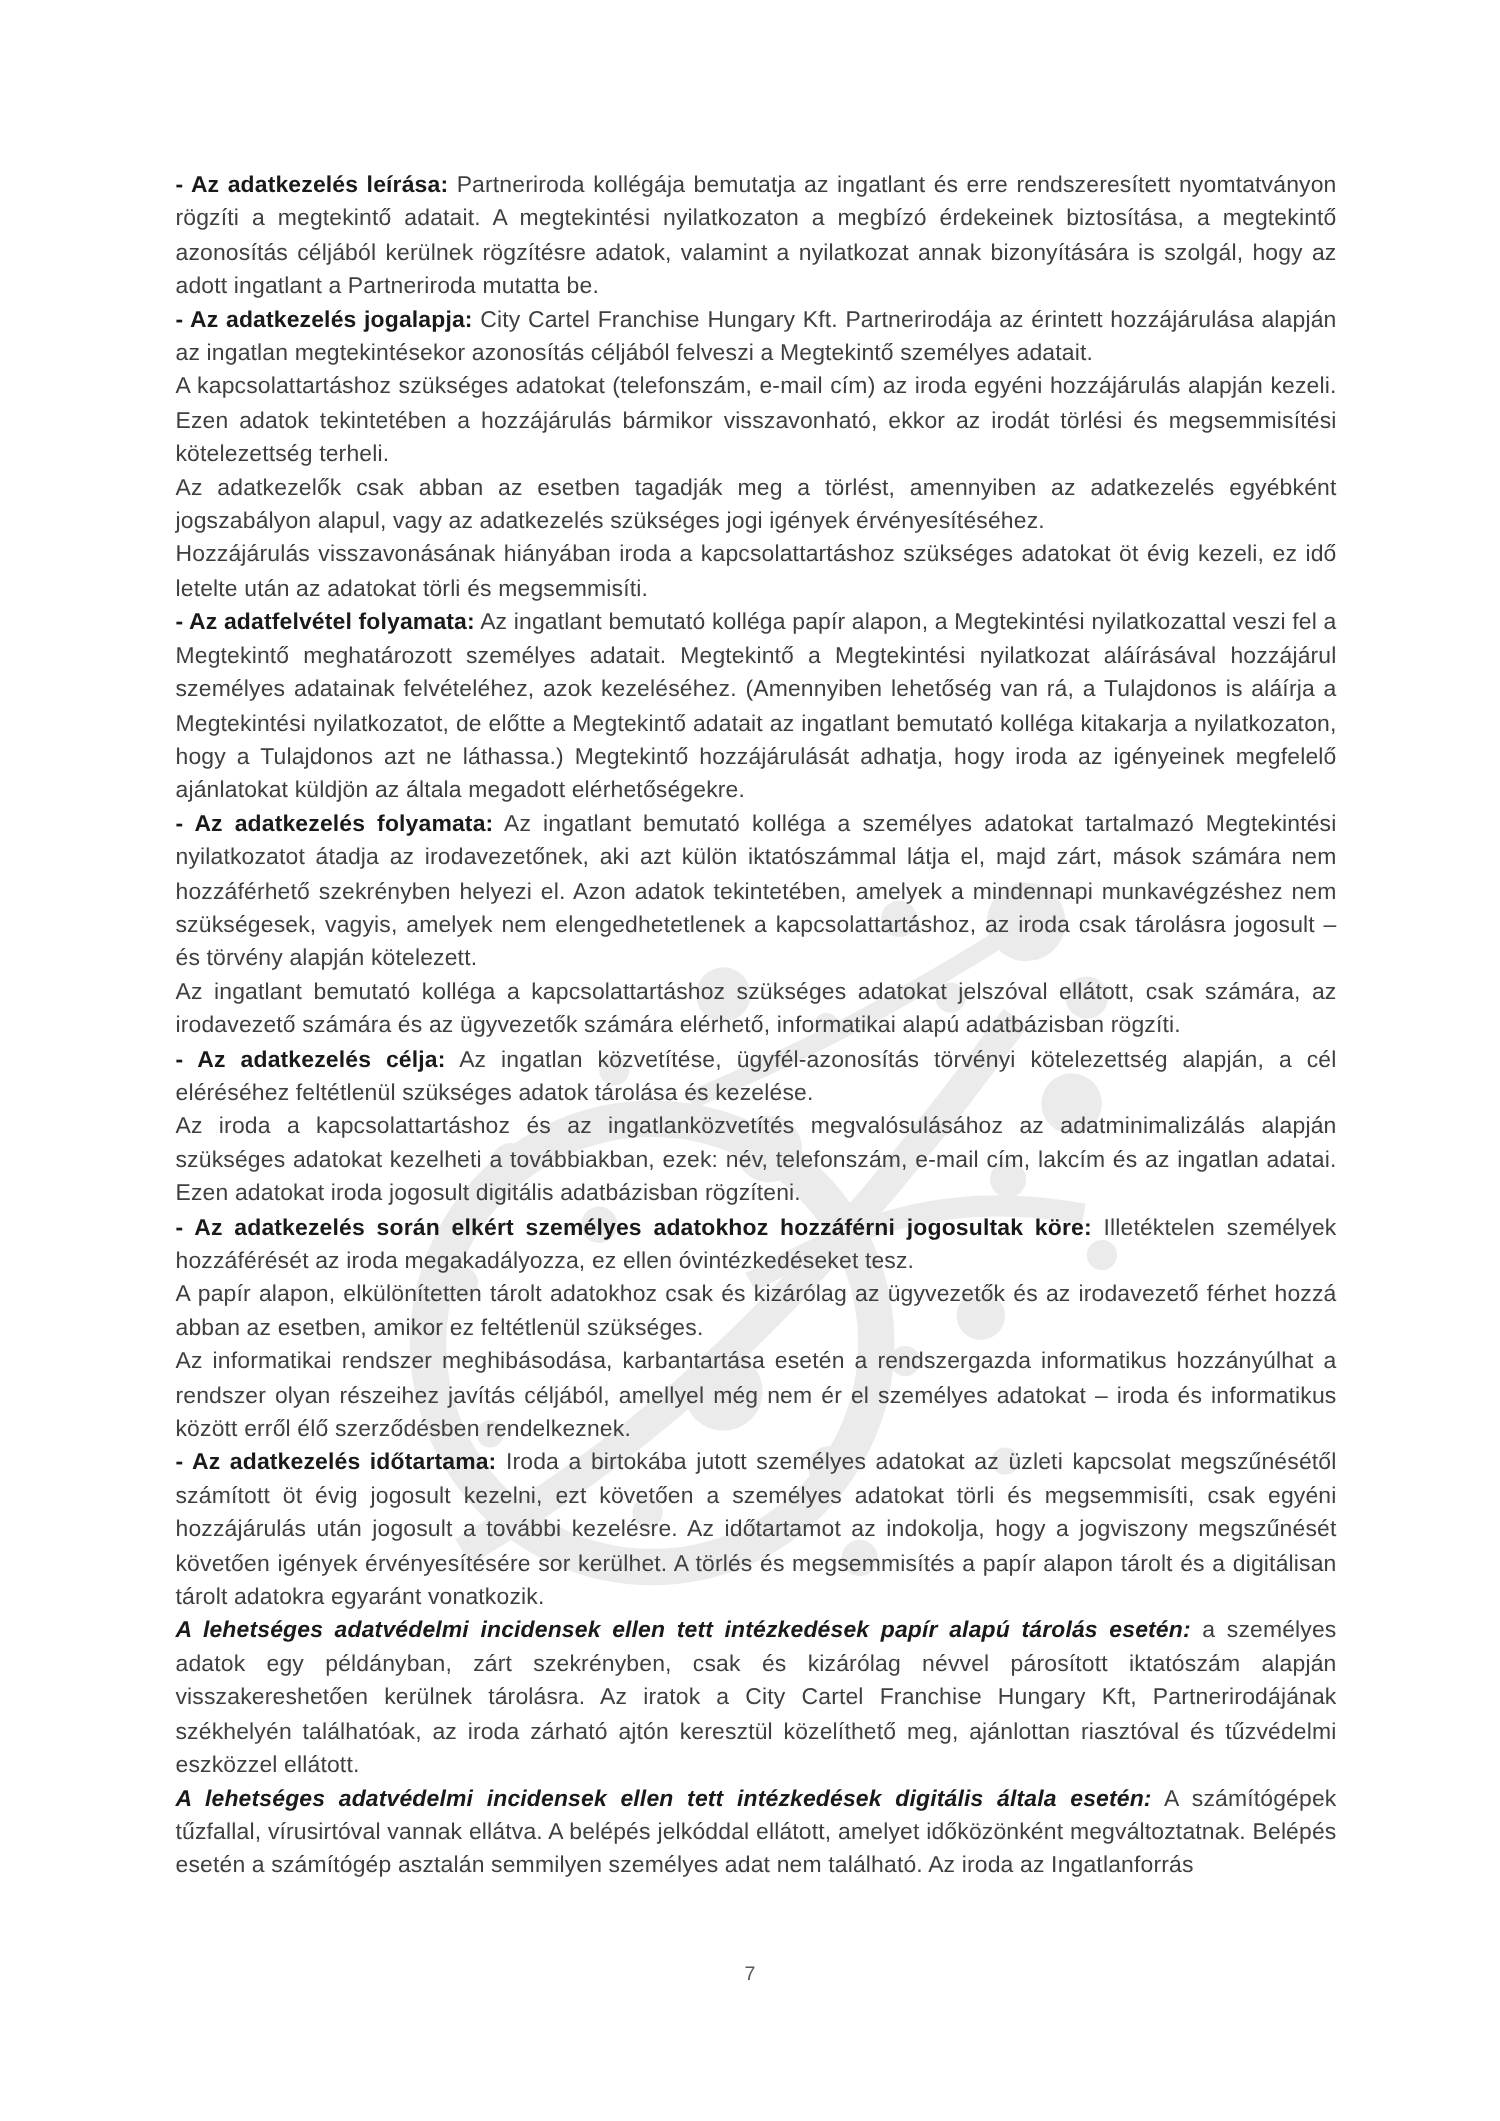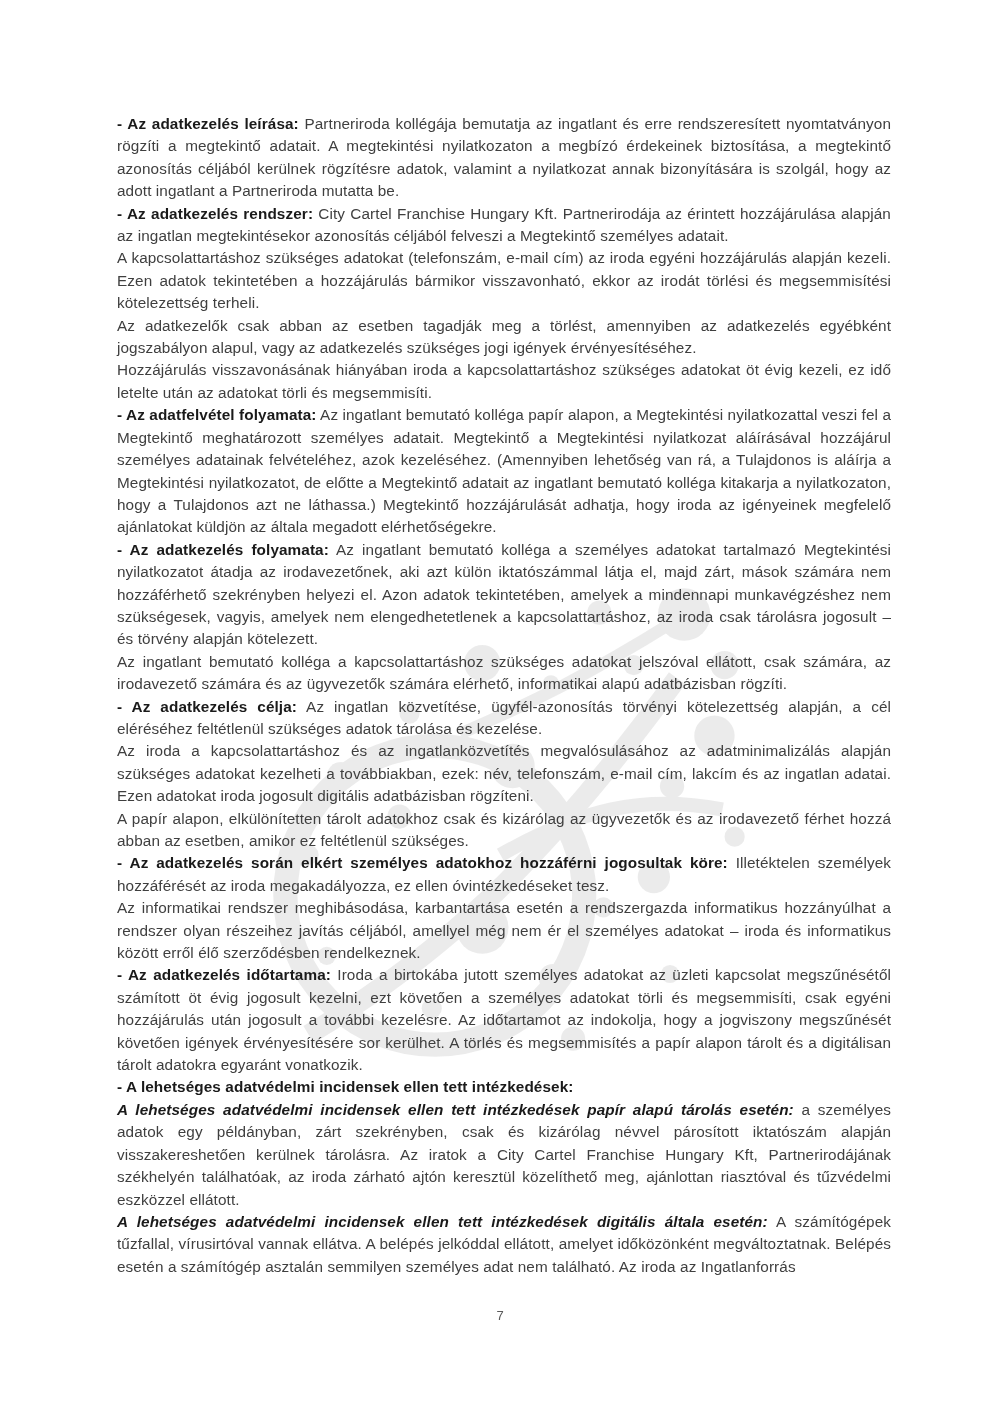--- a/index.html
+++ b/index.html
@@ -91,32 +91,31 @@
       <circle cx="262" cy="212" r="22"></circle>
       <circle cx="150" cy="262" r="12"></circle>
       <circle cx="322" cy="482" r="12"></circle>
       <circle cx="418" cy="418" r="9"></circle>
       <circle cx="78" cy="400" r="9"></circle>
     </g>
   </svg>
 
   <div class="content">
     <p class="para"><span class="lead">- Az adatkezelés leírása:</span><span> Partneriroda kollégája bemutatja az ingatlant és erre rendszeresített nyomtatványon rögzíti a megtekintő adatait. A megtekintési nyilatkozaton a megbízó érdekeinek biztosítása, a megtekintő azonosítás céljából kerülnek rögzítésre adatok, valamint a nyilatkozat annak bizonyítására is szolgál, hogy az adott ingatlant a Partneriroda mutatta be.</span></p>
-    <p class="para"><span class="lead">- Az adatkezelés rendszer:</span><span> City Cartel Franchise Hungary Kft. Partnerirodája az érintett hozzájárulása alapján az ingatlan megtekintésekor azonosítás céljából felveszi a Megtekintő személyes adatait.</span></p>
+    <p class="para"><span class="lead">- Az adatkezelés jogalapja:</span><span> City Cartel Franchise Hungary Kft. Partnerirodája az érintett hozzájárulása alapján az ingatlan megtekintésekor azonosítás céljából felveszi a Megtekintő személyes adatait.</span></p>
     <p class="para"><span>A kapcsolattartáshoz szükséges adatokat (telefonszám, e-mail cím) az iroda egyéni hozzájárulás alapján kezeli. Ezen adatok tekintetében a hozzájárulás bármikor visszavonható, ekkor az irodát törlési és megsemmisítési kötelezettség terheli.</span></p>
     <p class="para"><span>Az adatkezelők csak abban az esetben tagadják meg a törlést, amennyiben az adatkezelés egyébként jogszabályon alapul, vagy az adatkezelés szükséges jogi igények érvényesítéséhez.</span></p>
     <p class="para"><span>Hozzájárulás visszavonásának hiányában iroda a kapcsolattartáshoz szükséges adatokat öt évig kezeli, ez idő letelte után az adatokat törli és megsemmisíti.</span></p>
     <p class="para"><span class="lead">- Az adatfelvétel folyamata:</span><span> Az ingatlant bemutató kolléga papír alapon, a Megtekintési nyilatkozattal veszi fel a Megtekintő meghatározott személyes adatait. Megtekintő a Megtekintési nyilatkozat aláírásával hozzájárul személyes adatainak felvételéhez, azok kezeléséhez. (Amennyiben lehetőség van rá, a Tulajdonos is aláírja a Megtekintési nyilatkozatot, de előtte a Megtekintő adatait az ingatlant bemutató kolléga kitakarja a nyilatkozaton, hogy a Tulajdonos azt ne láthassa.) Megtekintő hozzájárulását adhatja, hogy iroda az igényeinek megfelelő ajánlatokat küldjön az általa megadott elérhetőségekre.</span></p>
     <p class="para"><span class="lead">- Az adatkezelés folyamata:</span><span> Az ingatlant bemutató kolléga a személyes adatokat tartalmazó Megtekintési nyilatkozatot átadja az irodavezetőnek, aki azt külön iktatószámmal látja el, majd zárt, mások számára nem hozzáférhető szekrényben helyezi el. Azon adatok tekintetében, amelyek a mindennapi munkavégzéshez nem szükségesek, vagyis, amelyek nem elengedhetetlenek a kapcsolattartáshoz, az iroda csak tárolásra jogosult – és törvény alapján kötelezett.</span></p>
     <p class="para"><span>Az ingatlant bemutató kolléga a kapcsolattartáshoz szükséges adatokat jelszóval ellátott, csak számára, az irodavezető számára és az ügyvezetők számára elérhető, informatikai alapú adatbázisban rögzíti.</span></p>
     <p class="para"><span class="lead">- Az adatkezelés célja:</span><span> Az ingatlan közvetítése, ügyfél-azonosítás törvényi kötelezettség alapján, a cél eléréséhez feltétlenül szükséges adatok tárolása és kezelése.</span></p>
     <p class="para"><span>Az iroda a kapcsolattartáshoz és az ingatlanközvetítés megvalósulásához az adatminimalizálás alapján szükséges adatokat kezelheti a továbbiakban, ezek: név, telefonszám, e-mail cím, lakcím és az ingatlan adatai. Ezen adatokat iroda jogosult digitális adatbázisban rögzíteni.</span></p>
+    <p class="para"><span class="lead">- Az adatkezelés során elkért személyes adatokhoz hozzáférni jogosultak köre:</span><span> Illetéktelen személyek hozzáférését az iroda megakadályozza, ez ellen óvintézkedéseket tesz.</span></p>
     <p class="para"><span>A papír alapon, elkülönítetten tárolt adatokhoz csak és kizárólag az ügyvezetők és az irodavezető férhet hozzá abban az esetben, amikor ez feltétlenül szükséges.</span></p>
-    <p class="para"><span class="lead">- Az adatkezelés során elkért személyes adatokhoz hozzáférni jogosultak köre:</span><span> Illetéktelen személyek hozzáférését az iroda megakadályozza, ez ellen óvintézkedéseket tesz.</span></p>
     <p class="para"><span>Az informatikai rendszer meghibásodása, karbantartása esetén a rendszergazda informatikus hozzányúlhat a rendszer olyan részeihez javítás céljából, amellyel még nem ér el személyes adatokat – iroda és informatikus között erről élő szerződésben rendelkeznek.</span></p>
     <p class="para"><span class="lead">- Az adatkezelés időtartama:</span><span> Iroda a birtokába jutott személyes adatokat az üzleti kapcsolat megszűnésétől számított öt évig jogosult kezelni, ezt követően a személyes adatokat törli és megsemmisíti, csak egyéni hozzájárulás után jogosult a további kezelésre. Az időtartamot az indokolja, hogy a jogviszony megszűnését követően igények érvényesítésére sor kerülhet. A törlés és megsemmisítés a papír alapon tárolt és a digitálisan tárolt adatokra egyaránt vonatkozik.</span></p>
-    <p class="para"><span class="lead">- A lehetséges adatvédelmi incidensek ellen tett intézkedések:</span></p>
     <p class="para"><span class="lead bi">A lehetséges adatvédelmi incidensek ellen tett intézkedések papír alapú tárolás esetén:</span><span> a személyes adatok egy példányban, zárt szekrényben, csak és kizárólag névvel párosított iktatószám alapján visszakereshetően kerülnek tárolásra. Az iratok a City Cartel Franchise Hungary Kft, Partnerirodájának székhelyén találhatóak, az iroda zárható ajtón keresztül közelíthető meg, ajánlottan riasztóval és tűzvédelmi eszközzel ellátott.</span></p>
     <p class="para"><span class="lead bi">A lehetséges adatvédelmi incidensek ellen tett intézkedések digitális általa esetén:</span><span> A számítógépek tűzfallal, vírusirtóval vannak ellátva. A belépés jelkóddal ellátott, amelyet időközönként megváltoztatnak. Belépés esetén a számítógép asztalán semmilyen személyes adat nem található. Az iroda az Ingatlanforrás</span></p>
   </div>
 
   <div class="footer">7</div>
 </div>
 
 </body></html>

